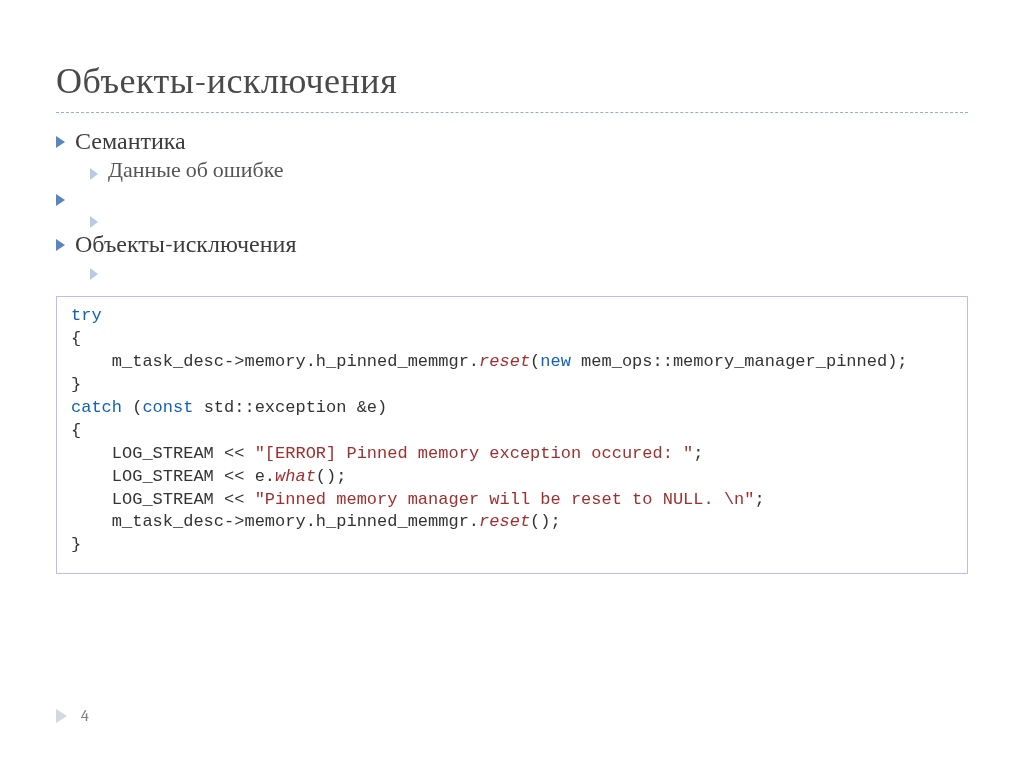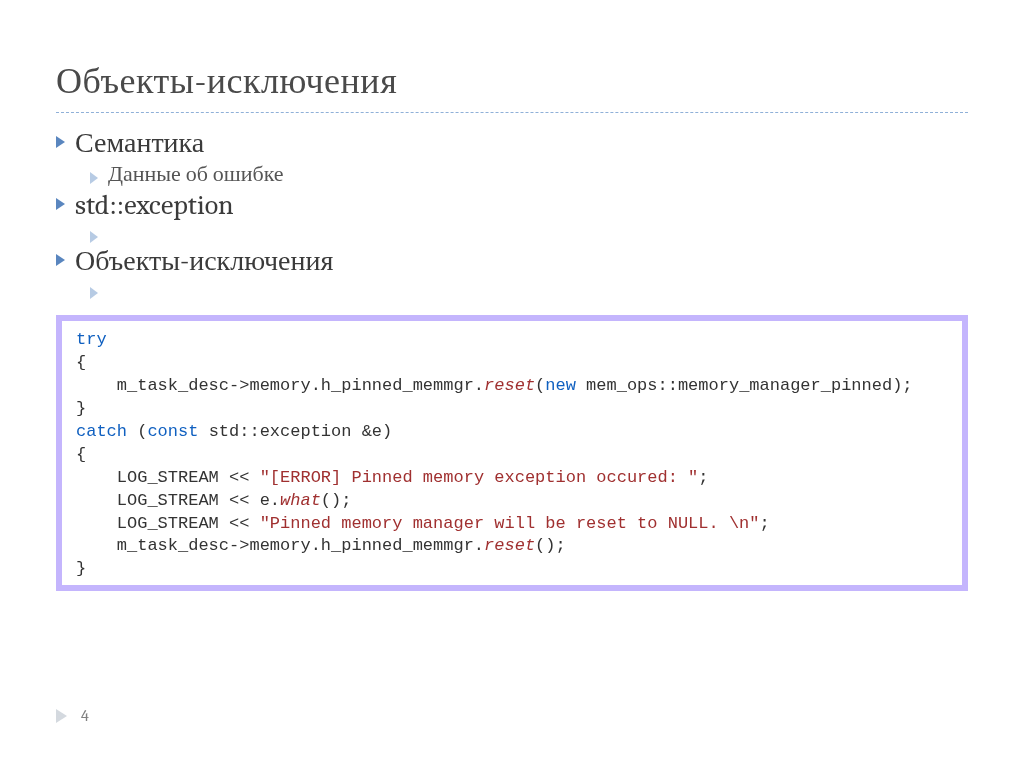--- a/index.html
+++ b/index.html
@@ -6,23 +6,23 @@
   html, body { width: 1024px; height: 767px; background: #fff; font-family: "Cambria", "Georgia", serif; }
   .slide { width: 1024px; height: 749px; padding: 60px 56px 30px 56px; position: relative; }
   .title { font-size: 36px; color: #4a4a4a; font-weight: 400; margin-bottom: 10px; letter-spacing: 0.5px; }
   .title-underline { border-bottom: 1px dashed #8fb0d8; margin-bottom: 14px; }
   .content { }
   .bullet-l1 { display: flex; align-items: flex-start; margin: 2px 0 2px 0; }
   .bullet-l2 { display: flex; align-items: center; margin: 2px 0 2px 34px; }
   .tri { display: inline-block; width: 0; height: 0; border-top: 6px solid transparent; border-bottom: 6px solid transparent; margin-top: 9px; margin-right: 10px; flex-shrink: 0; }
   .tri-l1 { border-left: 9px solid #5a86bf; }
   .tri-l2 { border-left: 8px solid #b7cbe4; margin-top: 8px; }
-  .txt-l1 { font-size: 28px; color: #3b3b3b; }
+  .txt-l1 { font-size: 24px; color: #3b3b3b; }
   .txt-l2 { font-size: 22px; color: #555; }
-  .code-box { border: 6px solid #c4b5fd; margin-top: 16px; padding: 8px 14px 4px 14px; font-family: "Consolas", "Courier New", monospace; font-size: 17px; line-height: 1.35; color: #333; white-space: pre; }
+  .code-box { border: 1px solid #c4b5fd; margin-top: 16px; padding: 8px 14px 16px 14px; font-family: "Consolas", "Courier New", monospace; font-size: 17px; line-height: 1.35; color: #333; white-space: pre; }
   .kw { color: #1060c0; }
   .fn { color: #a03030; font-style: italic; }
   .str { color: #a03030; }
   .footer { position: absolute; left: 56px; bottom: 24px; display: flex; align-items: center; }
   .footer .tri-f { display:inline-block; width:0; height:0; border-top:7px solid transparent; border-bottom:7px solid transparent; border-left:11px solid #d4d9df; margin-right: 14px; }
   .footer .pg { font-size: 16px; color: #808080; font-family: "Cambria", Georgia, serif; }
 </style>
 </head>
 <body>
 
@@ -34,21 +34,20 @@
     <div class="bullet-l1">
       <span class="tri tri-l1"></span>
       <span class="txt-l1">Семантика</span>
     </div>
     <div class="bullet-l2">
       <span class="tri tri-l2"></span>
       <span class="txt-l2">Данные об ошибке</span>
     </div>
     <div class="bullet-l1">
       <span class="tri tri-l1"></span>
-      <span class="txt-l1">std::exception</span>
     </div>
     <div class="bullet-l2">
       <span class="tri tri-l2"></span>
     </div>
     <div class="bullet-l1">
       <span class="tri tri-l1"></span>
       <span class="txt-l1">Объекты-исключения</span>
     </div>
     <div class="bullet-l2">
       <span class="tri tri-l2"></span>

